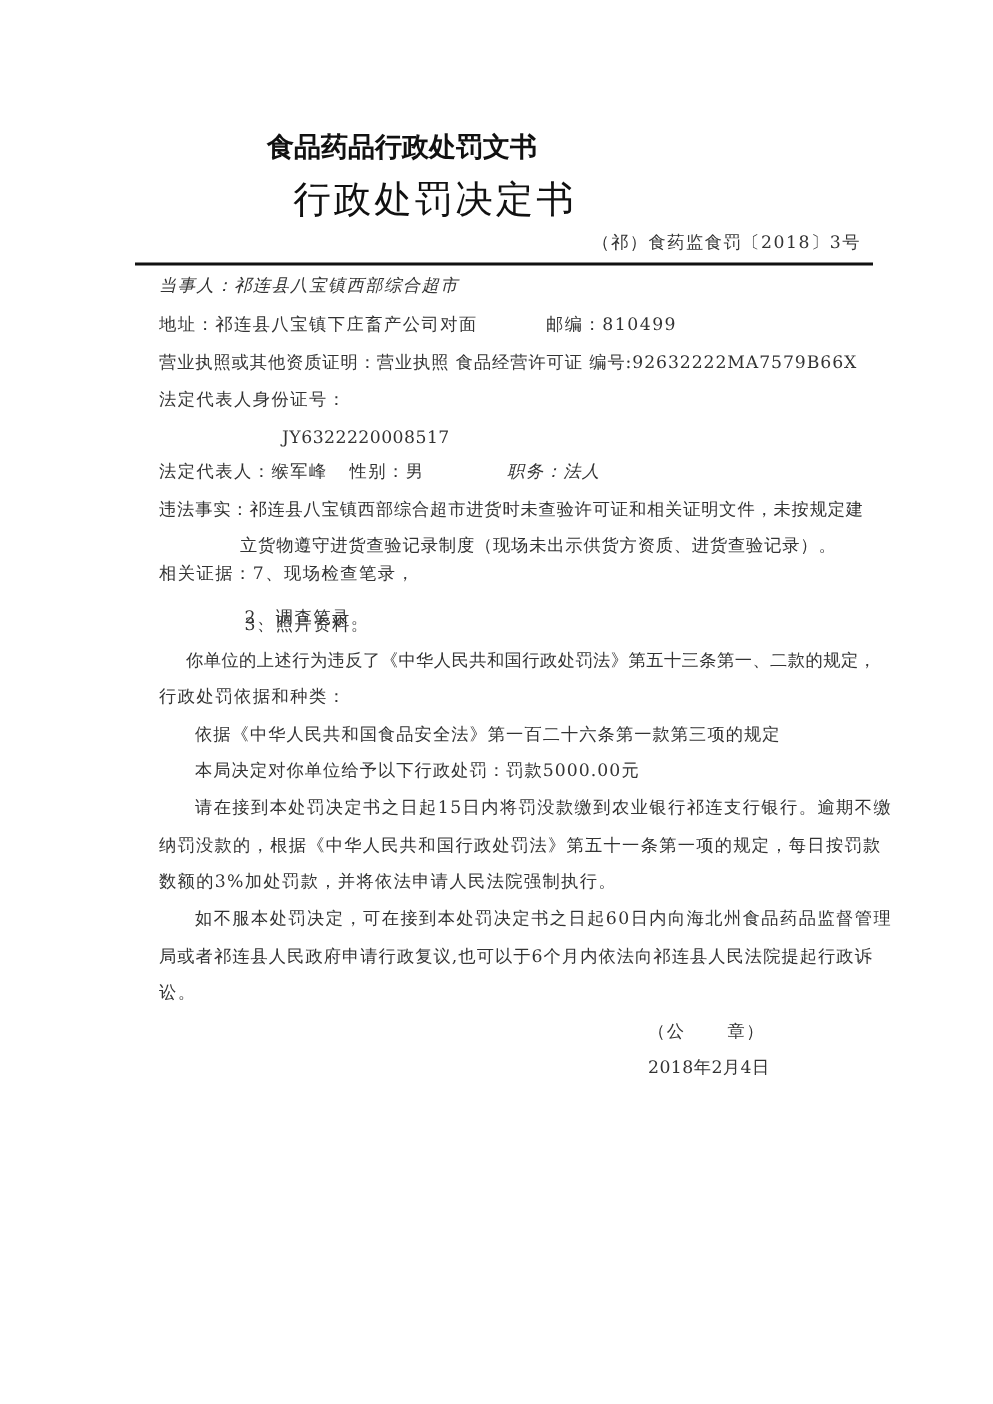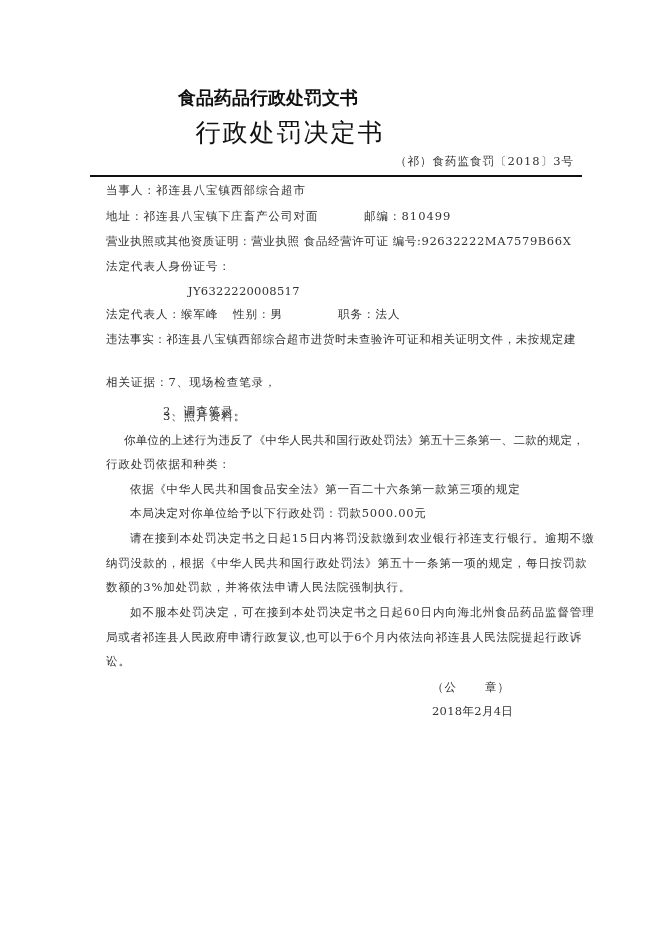--- a/index.html
+++ b/index.html
@@ -59,21 +59,21 @@
 </head>
 <body>
 
 <div class="page">
 
   <div class="abs title-main">食品药品行政处罚文书</div>
   <div class="abs title-sub">行政处罚决定书</div>
   <div class="abs doc-no">（祁）食药监食罚〔2018〕3号</div>
   <div class="rule"></div>
 
-  <div class="abs line" style="left:106px; top:183px;">
+  <div class="abs line" style="left:106px; top:183px;font-style:italic;">
     <span>当事人：</span><span>祁连县八宝镇西部综合超市</span>
   </div>
 
   <div class="abs line" style="left:106px; top:209px;">
     <span>地址：</span><span>祁连县八宝镇下庄畜产公司对面</span>
   </div>
   <div class="abs line" style="left:352px; top:209px;padding-left:12px;">
     <span>邮编：</span><span>810499</span>
   </div>
 
@@ -86,27 +86,28 @@
     <span>法定代表人身份证号：</span>
   </div>
   <div class="abs line" style="left:188px; top:284px; letter-spacing:0.3px;">JY6322220008517</div>
 
   <div class="abs line" style="left:106px; top:307px;">
     <span>法定代表人：</span><span>缑军峰</span>
   </div>
   <div class="abs line" style="left:233px; top:307px;">
     <span>性别：</span><span>男</span>
   </div>
-  <div class="abs line" style="left:338px; top:307px;">
+  <div class="abs line" style="left:338px; top:307px;font-style:italic;">
     <span>职务：</span><span>法人</span>
   </div>
 
   <div class="abs line" style="left:106px; top:332px; letter-spacing:0.55px;">
     <span>违法事实：</span><span>祁连县八宝镇西部综合超市进货时未查验许可证和相关证明文件，未按规定建</span>
   </div>
+  <div class="abs line" style="left:160px; top:356px; letter-spacing:0.55px;">立货物遵守进货查验记录制度（现场未出示供货方资质、进货查验记录）。</div>
 
   <div class="abs line" style="left:106px; top:375px;">
     <span>相关证据：</span><span>7、现场检查笔录，</span>
   </div>
   <div class="abs line" style="left:163px; top:404px;">2、调查笔录。</div>
   <div class="abs line" style="left:163px; top:409px;">3、照片资料。</div>
 
   <div class="abs line" style="left:124px; top:433px; letter-spacing:0.3px;">你单位的上述行为违反了《中华人民共和国行政处罚法》第五十三条第一、二款的规定，</div>
   <div class="abs line" style="left:106px; top:457px;">行政处罚依据和种类：</div>
 

